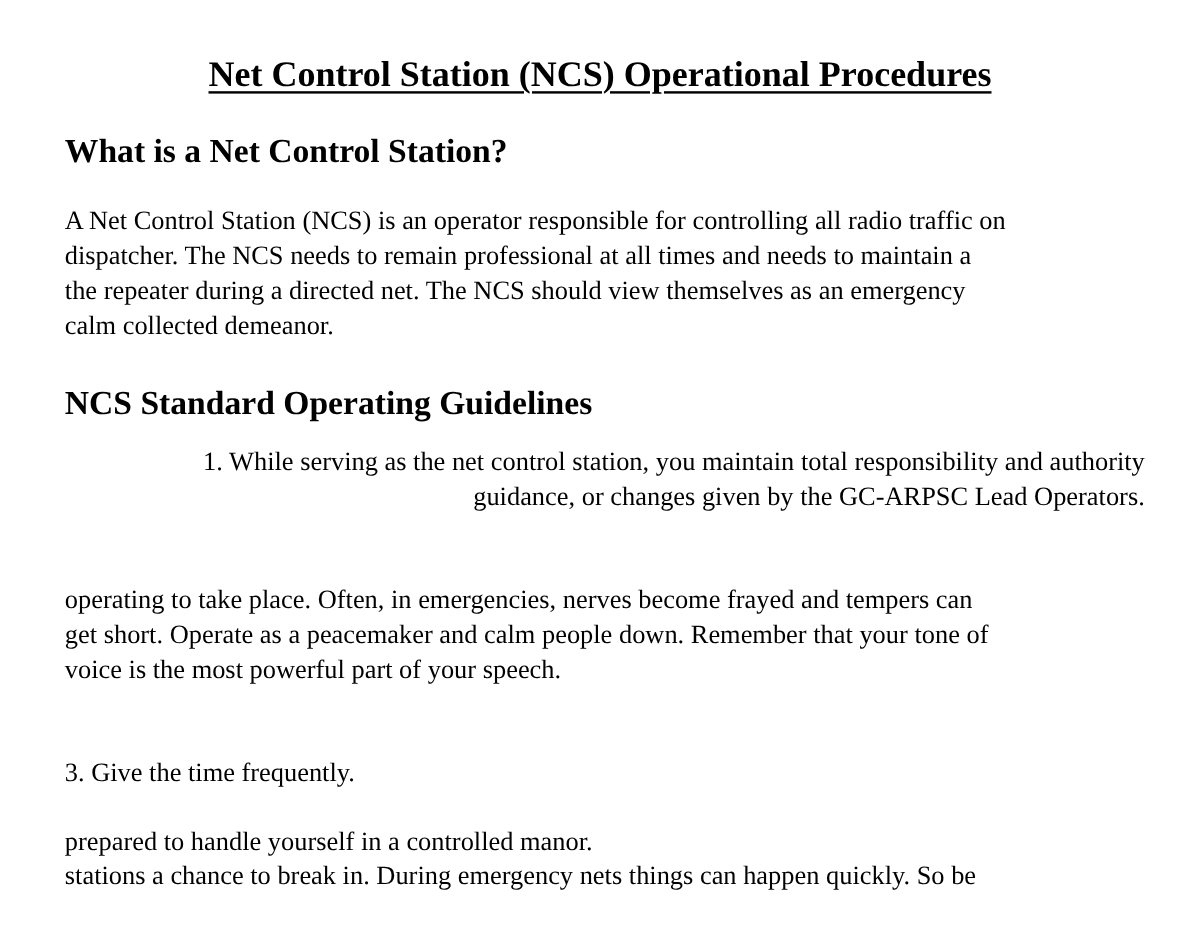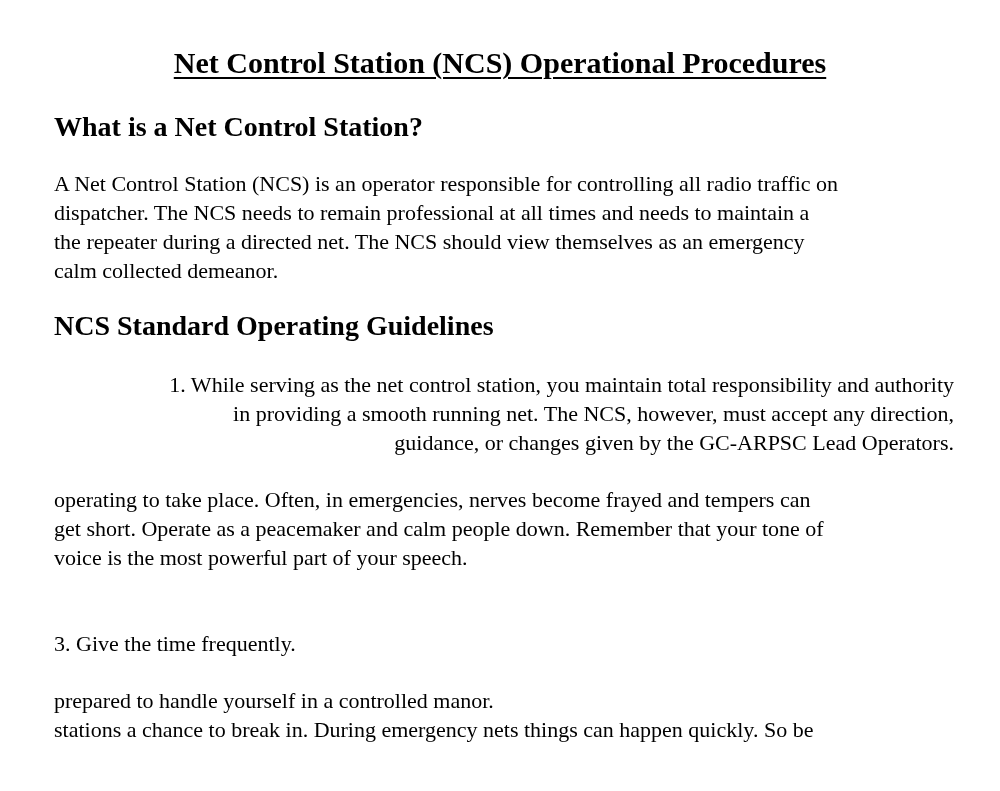--- a/index.html
+++ b/index.html
@@ -69,25 +69,24 @@
 
   <h2 class="heading" style="top:112px;">What is a Net Control Station?</h2>
 
   <div class="para" style="top:169px;">
     <span class="line">A Net Control Station (NCS) is an operator responsible for controlling all radio traffic on</span>
     <span class="line">dispatcher.  The NCS needs to remain professional at all times and needs to maintain a</span>
     <span class="line">the repeater during a directed net.  The NCS should view themselves as an emergency</span>
     <span class="line">calm collected demeanor.</span>
   </div>
 
-  <h2 class="heading" style="top:311px;text-align:center;">NCS Standard Operating Guidelines</h2>
+  <h2 class="heading" style="top:322px;text-align:center;">NCS Standard Operating Guidelines</h2>
 
   <div class="para" style="top:370px;text-align:right;">
     <span class="line">1. While serving as the net control station, you maintain total responsibility and authority</span>
-    <span class="line">in providing a smooth running net.  The NCS, however, must accept any direction,</span>
     <span class="line">guidance, or changes given by the GC-ARPSC Lead Operators.</span>
   </div>
 
   <div class="para" style="top:485px;">
     <span class="line">operating to take place.  Often, in emergencies, nerves become frayed and tempers can</span>
     <span class="line">get short.  Operate as a peacemaker and calm people down.  Remember that your tone of</span>
     <span class="line">voice is the most powerful part of your speech.</span>
   </div>
 
   <div class="para" style="top:629px;">

